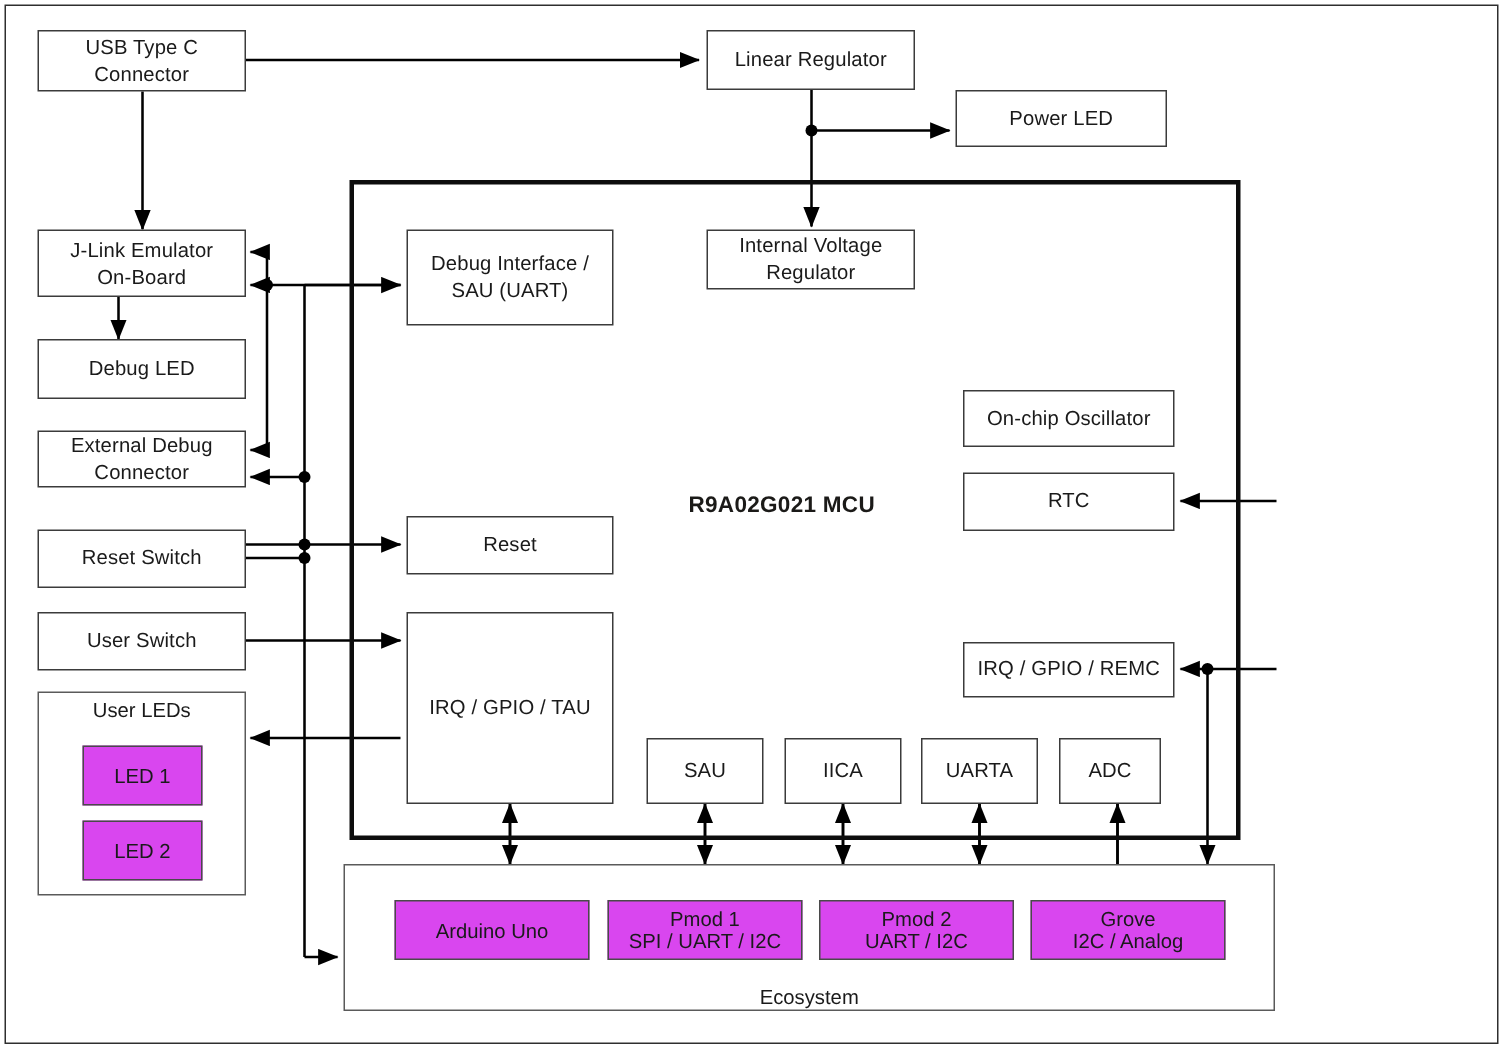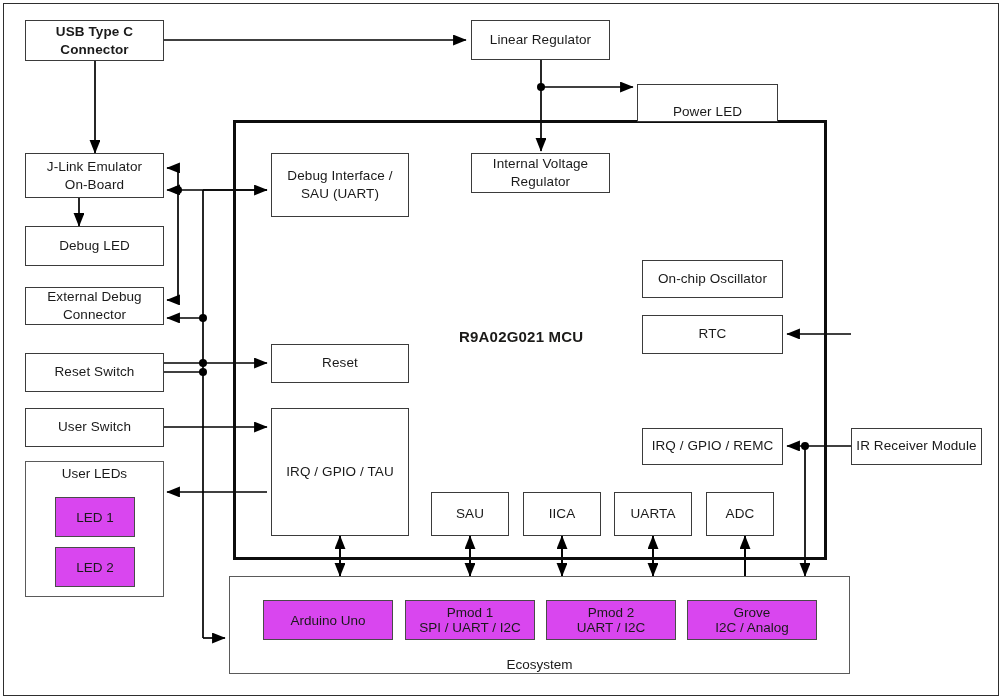--- a/index.html
+++ b/index.html
@@ -173,21 +173,21 @@
     </g>
 
     <g stroke="#000000" stroke-width="1.7" fill="none">
       <path d="M164,372 L203,372"></path>
     </g>
   </svg>
 
   <div class="mcu-frame" style="left:233px; top:120px; width:594px; height:440px;"></div>
   <div class="mcu-title" style="left:459px; top:328px;">R9A02G021 MCU</div>
 
-  <div class="box two-line" style="left:25px; top:20px; width:139px; height:41px;font-weight:bold;">
+  <div class="box two-line" style="left:25px; top:20px; width:139px; height:41px;">
     <div>
       <span>USB Type C</span><br>
       <span>Connector</span>
     </div>
   </div>
 
   <div class="box two-line" style="left:25px; top:153px; width:139px; height:45px;">
     <div>
       <span>J-Link Emulator</span><br>
       <span>On-Board</span>
@@ -219,28 +219,25 @@
     <span>LED 1</span>
   </div>
   <div class="inner-cell" style="left:55px; top:547px; width:80px; height:40px;">
     <span>LED 2</span>
   </div>
 
   <div class="box" style="left:471px; top:20px; width:139px; height:40px;">
     <span>Linear Regulator</span>
   </div>
 
-  <div class="box" style="left:637px; top:84px; width:141px; height:38px;align-items:flex-end;">
+  <div class="box" style="left:637px; top:60px; width:141px; height:38px;">
     <span>Power LED</span>
   </div>
 
 
-  <div class="box" style="left:851px; top:428px; width:131px; height:37px;">
-    <span>IR Receiver Module</span>
-  </div>
 
   <div class="box two-line" style="left:471px; top:153px; width:139px; height:40px;">
     <div>
       <span>Internal Voltage</span><br>
       <span>Regulator</span>
     </div>
   </div>
 
   <div class="box two-line" style="left:271px; top:153px; width:138px; height:64px;">
     <div>

